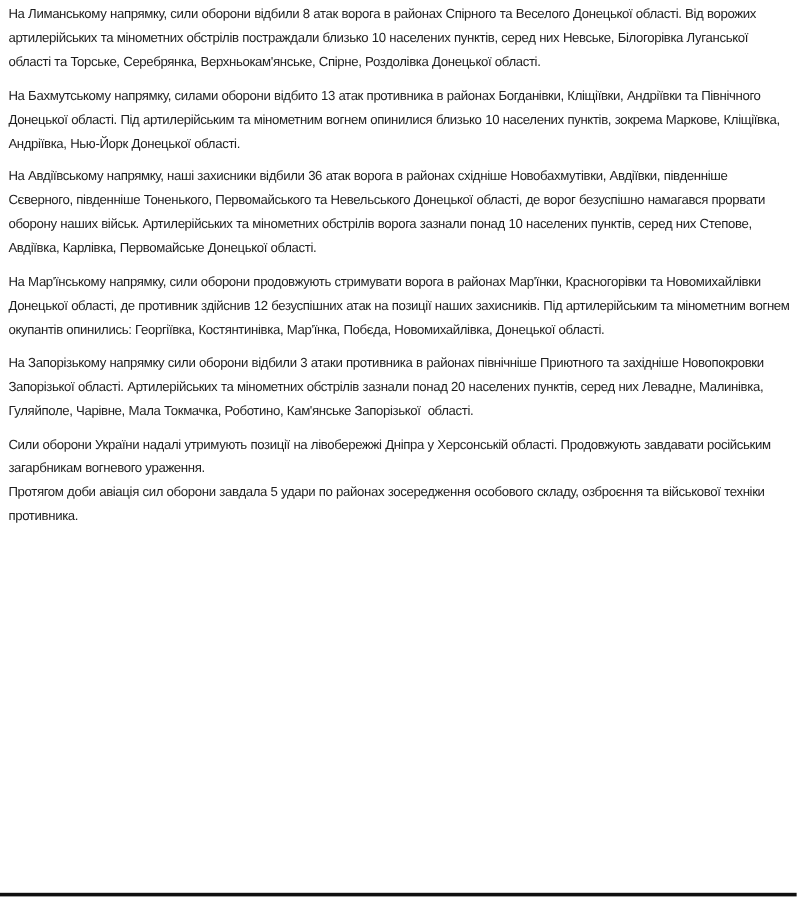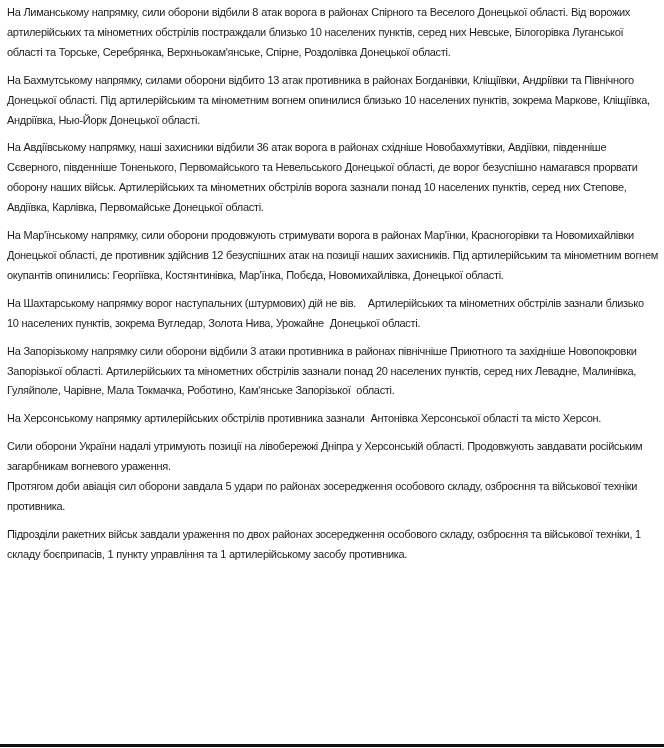--- a/index.html
+++ b/index.html
@@ -36,21 +36,18 @@
   }
 </style>
 </head>
 <body style="background: rgb(255, 255, 255);">
 
 <div class="report" id="paragraphs-container" style="color: rgb(30, 30, 30);">
     <p>На Лиманському напрямку, сили оборони відбили 8 атак ворога в районах Спірного та Веселого Донецької області. Від ворожих артилерійських та мінометних обстрілів постраждали близько 10 населених пунктів, серед них Невське, Білогорівка Луганської області та Торське, Серебрянка, Верхньокам'янське, Спірне, Роздолівка Донецької області.</p>
     <p>На Бахмутському напрямку, силами оборони відбито 13 атак противника в районах Богданівки, Кліщіївки, Андріївки та Північного Донецької області. Під артилерійським та мінометним вогнем опинилися близько 10 населених пунктів, зокрема Маркове, Кліщіївка, Андріївка, Нью-Йорк Донецької області.</p>
     <p>На Авдіївському напрямку, наші захисники відбили 36 атак ворога в районах східніше Новобахмутівки, Авдіївки, південніше Сєверного, південніше Тоненького, Первомайського та Невельського Донецької області, де ворог безуспішно намагався прорвати оборону наших військ. Артилерійських та мінометних обстрілів ворога зазнали понад 10 населених пунктів, серед них Степове, Авдіївка, Карлівка, Первомайське Донецької області.</p>
     <p>На Мар'їнському напрямку, сили оборони продовжують стримувати ворога в районах Мар'їнки, Красногорівки та Новомихайлівки Донецької області, де противник здійснив 12 безуспішних атак на позиції наших захисників. Під артилерійським та мінометним вогнем окупантів опинились: Георгіївка, Костянтинівка, Мар'їнка, Побєда, Новомихайлівка, Донецької області.</p>
-    <p>На Шахтарському напрямку ворог наступальних (штурмових) дій не вів.    Артилерійських та мінометних обстрілів зазнали близько 10 населених пунктів, зокрема Вугледар, Золота Нива, Урожайне  Донецької області.</p>
     <p>На Запорізькому напрямку сили оборони відбили 3 атаки противника в районах північніше Приютного та західніше Новопокровки Запорізької області. Артилерійських та мінометних обстрілів зазнали понад 20 населених пунктів, серед них Левадне, Малинівка, Гуляйполе, Чарівне, Мала Токмачка, Роботино, Кам'янське Запорізької  області.</p>
-    <p>На Херсонському напрямку артилерійських обстрілів противника зазнали  Антонівка Херсонської області та місто Херсон.</p>
     <p>Сили оборони України надалі утримують позиції на лівобережжі Дніпра у Херсонській області. Продовжують завдавати російським загарбникам вогневого ураження.
 Протягом доби авіація сил оборони завдала 5 удари по районах зосередження особового складу, озброєння та військової техніки противника.</p>
-    <p>Підрозділи ракетних військ завдали ураження по двох районах зосередження особового складу, озброєння та військової техніки, 1 складу боєприпасів, 1 пункту управління та 1 артилерійському засобу противника.</p>
   </div>
 
 <div class="bottom-bar" style="background: rgb(16, 16, 16);"></div>
 
 </body></html>

